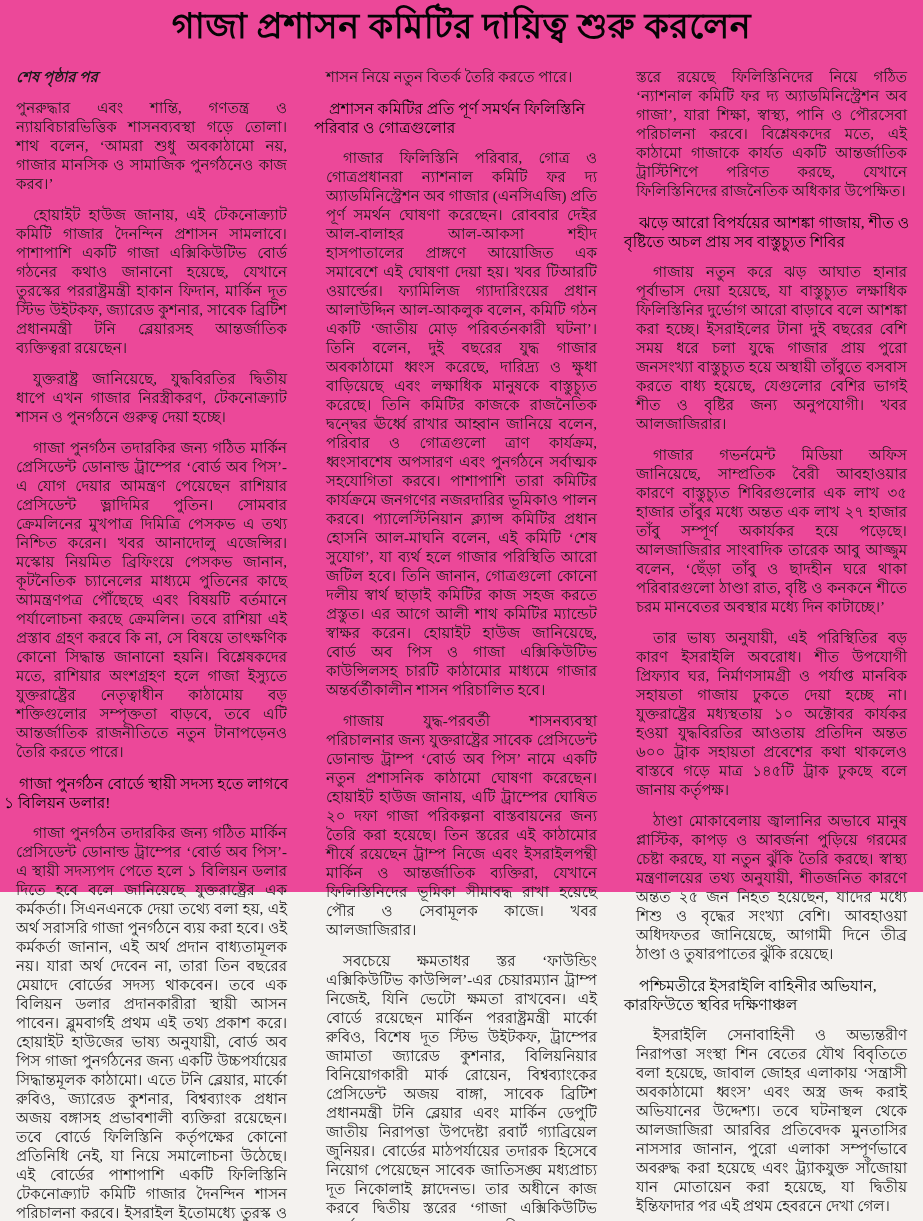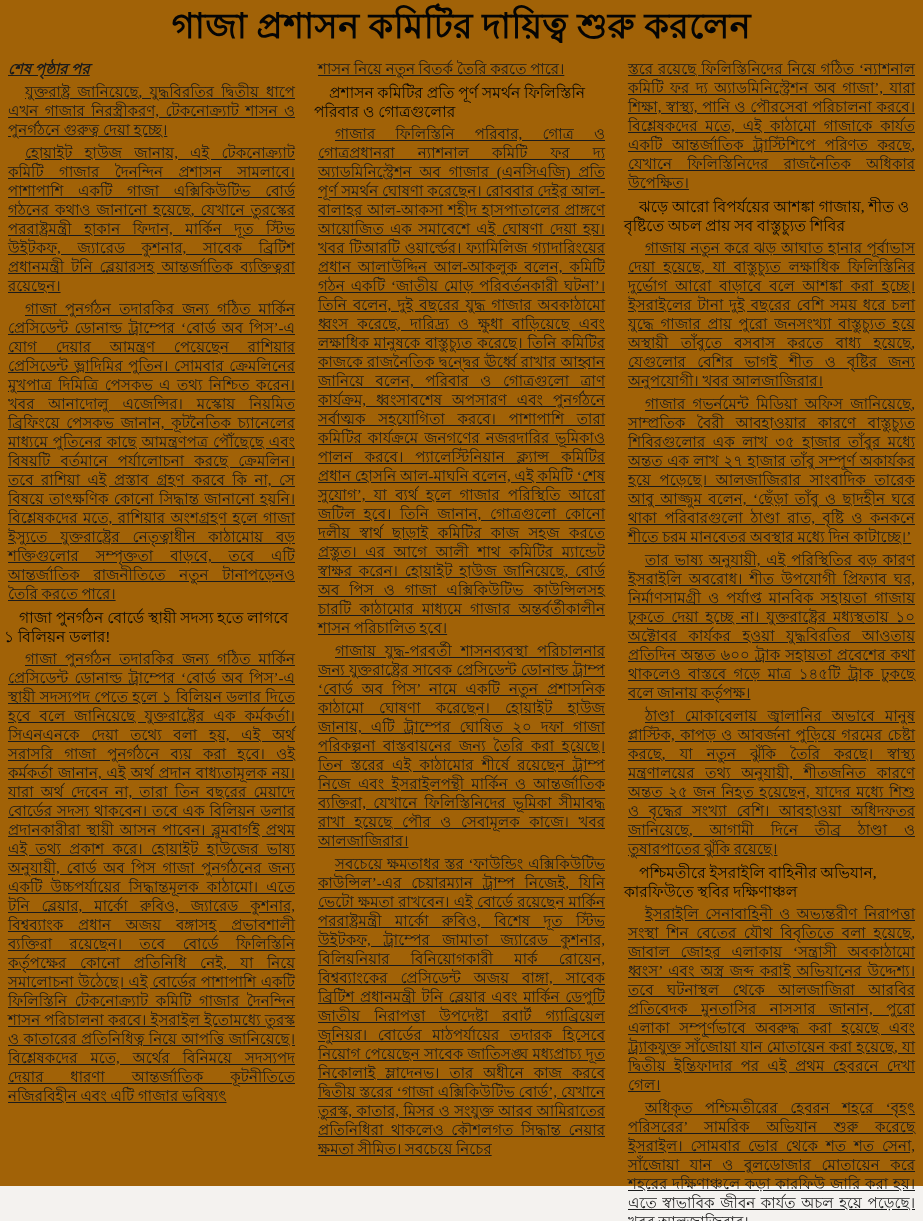--- a/index.html
+++ b/index.html
@@ -11,23 +11,23 @@
     width: 923px;
     height: 1221px;
     overflow: hidden;
     font-family: "Liberation Serif", "DejaVu Serif", serif;
     color: #141414;
     -webkit-font-smoothing: antialiased;
   }
   .page {
     box-sizing: border-box;
     width: 923px;
-    height: 1186px;
+    height: 892px;
     padding: 4px 4px 10px 4px;
-    background: #a16207;
+    background: #ec4899;
   }
   .headline {
     text-align: center;
     font-size: 35px;
     line-height: 1.2;
     font-weight: bold;
     color: #050505;
     margin: 2px 0 8px 0;
     letter-spacing: 0.5px;
   }
@@ -38,23 +38,22 @@
   }
   .col {
     flex: 1 1 0;
     min-width: 0;
     text-align: justify;
     font-size: 15px;
     line-height: 19px;
     color: #1b1b1b;
   }
   .col p {
-    margin: 4px;
+    margin: 12px;
     text-indent: 17px;
-    text-decoration: underline;
   }
   .col p.flow {
     text-indent: 0;
   }
   .col p.lead {
     font-weight: bold;
     font-style: italic;
     text-indent: 0;
     text-align: left;
   }
@@ -70,22 +69,23 @@
 </style>
 </head>
 <body>
 
 <div class="page">
   <h1 class="headline">গাজা প্রশাসন কমিটির দায়িত্ব শুরু করলেন</h1>
 
   <div class="columns">
     <div class="col">
         <p class="lead">শেষ পৃষ্ঠার পর</p>
+        <p class="flow">পুনরুদ্ধার এবং শান্তি, গণতন্ত্র ও ন্যায়বিচারভিত্তিক শাসনব্যবস্থা গড়ে তোলা। শাথ বলেন, ‘আমরা শুধু অবকাঠামো নয়, গাজার মানসিক ও সামাজিক পুনর্গঠনেও কাজ করব।’</p>
+        <p>হোয়াইট হাউজ জানায়, এই টেকনোক্র্যাট কমিটি গাজার দৈনন্দিন প্রশাসন সামলাবে। পাশাপাশি একটি গাজা এক্সিকিউটিভ বোর্ড গঠনের কথাও জানানো হয়েছে, যেখানে তুরস্কের পররাষ্ট্রমন্ত্রী হাকান ফিদান, মার্কিন দূত স্টিভ উইটকফ, জ্যারেড কুশনার, সাবেক ব্রিটিশ প্রধানমন্ত্রী টনি ব্লেয়ারসহ আন্তর্জাতিক ব্যক্তিত্বরা রয়েছেন।</p>
         <p>যুক্তরাষ্ট্র জানিয়েছে, যুদ্ধবিরতির দ্বিতীয় ধাপে এখন গাজার নিরস্ত্রীকরণ, টেকনোক্র্যাট শাসন ও পুনর্গঠনে গুরুত্ব দেয়া হচ্ছে।</p>
-        <p>হোয়াইট হাউজ জানায়, এই টেকনোক্র্যাট কমিটি গাজার দৈনন্দিন প্রশাসন সামলাবে। পাশাপাশি একটি গাজা এক্সিকিউটিভ বোর্ড গঠনের কথাও জানানো হয়েছে, যেখানে তুরস্কের পররাষ্ট্রমন্ত্রী হাকান ফিদান, মার্কিন দূত স্টিভ উইটকফ, জ্যারেড কুশনার, সাবেক ব্রিটিশ প্রধানমন্ত্রী টনি ব্লেয়ারসহ আন্তর্জাতিক ব্যক্তিত্বরা রয়েছেন।</p>
         <p>গাজা পুনর্গঠন তদারকির জন্য গঠিত মার্কিন প্রেসিডেন্ট ডোনাল্ড ট্রাম্পের ‘বোর্ড অব পিস’-এ যোগ দেয়ার আমন্ত্রণ পেয়েছেন রাশিয়ার প্রেসিডেন্ট ভ্লাদিমির পুতিন। সোমবার ক্রেমলিনের মুখপাত্র দিমিত্রি পেসকভ এ তথ্য নিশ্চিত করেন। খবর আনাদোলু এজেন্সির। মস্কোয় নিয়মিত ব্রিফিংয়ে পেসকভ জানান, কূটনৈতিক চ্যানেলের মাধ্যমে পুতিনের কাছে আমন্ত্রণপত্র পৌঁছেছে এবং বিষয়টি বর্তমানে পর্যালোচনা করছে ক্রেমলিন। তবে রাশিয়া এই প্রস্তাব গ্রহণ করবে কি না, সে বিষয়ে তাৎক্ষণিক কোনো সিদ্ধান্ত জানানো হয়নি। বিশ্লেষকদের মতে, রাশিয়ার অংশগ্রহণ হলে গাজা ইস্যুতে যুক্তরাষ্ট্রের নেতৃত্বাধীন কাঠামোয় বড় শক্তিগুলোর সম্পৃক্ততা বাড়বে, তবে এটি আন্তর্জাতিক রাজনীতিতে নতুন টানাপড়েনও তৈরি করতে পারে।</p>
         <h3 class="subhead">গাজা পুনর্গঠন বোর্ডে স্থায়ী সদস্য হতে লাগবে ১ বিলিয়ন ডলার!</h3>
         <p>গাজা পুনর্গঠন তদারকির জন্য গঠিত মার্কিন প্রেসিডেন্ট ডোনাল্ড ট্রাম্পের ‘বোর্ড অব পিস’-এ স্থায়ী সদস্যপদ পেতে হলে ১ বিলিয়ন ডলার দিতে হবে বলে জানিয়েছে যুক্তরাষ্ট্রের এক কর্মকর্তা। সিএনএনকে দেয়া তথ্যে বলা হয়, এই অর্থ সরাসরি গাজা পুনর্গঠনে ব্যয় করা হবে। ওই কর্মকর্তা জানান, এই অর্থ প্রদান বাধ্যতামূলক নয়। যারা অর্থ দেবেন না, তারা তিন বছরের মেয়াদে বোর্ডের সদস্য থাকবেন। তবে এক বিলিয়ন ডলার প্রদানকারীরা স্থায়ী আসন পাবেন। ব্লুমবার্গই প্রথম এই তথ্য প্রকাশ করে। হোয়াইট হাউজের ভাষ্য অনুযায়ী, বোর্ড অব পিস গাজা পুনর্গঠনের জন্য একটি উচ্চপর্যায়ের সিদ্ধান্তমূলক কাঠামো। এতে টনি ব্লেয়ার, মার্কো রুবিও, জ্যারেড কুশনার, বিশ্বব্যাংক প্রধান অজয় বঙ্গাসহ প্রভাবশালী ব্যক্তিরা রয়েছেন। তবে বোর্ডে ফিলিস্তিনি কর্তৃপক্ষের কোনো প্রতিনিধি নেই, যা নিয়ে সমালোচনা উঠেছে। এই বোর্ডের পাশাপাশি একটি ফিলিস্তিনি টেকনোক্র্যাট কমিটি গাজার দৈনন্দিন শাসন পরিচালনা করবে। ইসরাইল ইতোমধ্যে তুরস্ক ও কাতারের প্রতিনিধিত্ব নিয়ে আপত্তি জানিয়েছে। বিশ্লেষকদের মতে, অর্থের বিনিময়ে সদস্যপদ দেয়ার ধারণা আন্তর্জাতিক কূটনীতিতে নজিরবিহীন এবং এটি গাজার ভবিষ্যৎ</p>
       </div>
     <div class="col">
         <p class="flow">শাসন নিয়ে নতুন বিতর্ক তৈরি করতে পারে।</p>
         <h3 class="subhead">প্রশাসন কমিটির প্রতি পূর্ণ সমর্থন ফিলিস্তিনি পরিবার ও গোত্রগুলোর</h3>
         <p>গাজার ফিলিস্তিনি পরিবার, গোত্র ও গোত্রপ্রধানরা ন্যাশনাল কমিটি ফর দ্য অ্যাডমিনিস্ট্রেশন অব গাজার (এনসিএজি) প্রতি পূর্ণ সমর্থন ঘোষণা করেছেন। রোববার দেইর আল-বালাহর আল-আকসা শহীদ হাসপাতালের প্রাঙ্গণে আয়োজিত এক সমাবেশে এই ঘোষণা দেয়া হয়। খবর টিআরটি ওয়ার্ল্ডের। ফ্যামিলিজ গ্যাদারিংয়ের প্রধান আলাউদ্দিন আল-আকলুক বলেন, কমিটি গঠন একটি ‘জাতীয় মোড় পরিবর্তনকারী ঘটনা’। তিনি বলেন, দুই বছরের যুদ্ধ গাজার অবকাঠামো ধ্বংস করেছে, দারিদ্র্য ও ক্ষুধা বাড়িয়েছে এবং লক্ষাধিক মানুষকে বাস্তুচ্যুত করেছে। তিনি কমিটির কাজকে রাজনৈতিক দ্বন্দ্বের ঊর্ধ্বে রাখার আহ্বান জানিয়ে বলেন, পরিবার ও গোত্রগুলো ত্রাণ কার্যক্রম, ধ্বংসাবশেষ অপসারণ এবং পুনর্গঠনে সর্বাত্মক সহযোগিতা করবে। পাশাপাশি তারা কমিটির কার্যক্রমে জনগণের নজরদারির ভূমিকাও পালন করবে। প্যালেস্টিনিয়ান ক্ল্যান্স কমিটির প্রধান হোসনি আল-মাঘনি বলেন, এই কমিটি ‘শেষ সুযোগ’, যা ব্যর্থ হলে গাজার পরিস্থিতি আরো জটিল হবে। তিনি জানান, গোত্রগুলো কোনো দলীয় স্বার্থ ছাড়াই কমিটির কাজ সহজ করতে প্রস্তুত। এর আগে আলী শাথ কমিটির ম্যান্ডেট স্বাক্ষর করেন। হোয়াইট হাউজ জানিয়েছে, বোর্ড অব পিস ও গাজা এক্সিকিউটিভ কাউন্সিলসহ চারটি কাঠামোর মাধ্যমে গাজার অন্তর্বর্তীকালীন শাসন পরিচালিত হবে।</p>
         <p>গাজায় যুদ্ধ-পরবর্তী শাসনব্যবস্থা পরিচালনার জন্য যুক্তরাষ্ট্রের সাবেক প্রেসিডেন্ট ডোনাল্ড ট্রাম্প ‘বোর্ড অব পিস’ নামে একটি নতুন প্রশাসনিক কাঠামো ঘোষণা করেছেন। হোয়াইট হাউজ জানায়, এটি ট্রাম্পের ঘোষিত ২০ দফা গাজা পরিকল্পনা বাস্তবায়নের জন্য তৈরি করা হয়েছে। তিন স্তরের এই কাঠামোর শীর্ষে রয়েছেন ট্রাম্প নিজে এবং ইসরাইলপন্থী মার্কিন ও আন্তর্জাতিক ব্যক্তিরা, যেখানে ফিলিস্তিনিদের ভূমিকা সীমাবদ্ধ রাখা হয়েছে পৌর ও সেবামূলক কাজে। খবর আলজাজিরার।</p>
         <p>সবচেয়ে ক্ষমতাধর স্তর ‘ফাউন্ডিং এক্সিকিউটিভ কাউন্সিল’-এর চেয়ারম্যান ট্রাম্প নিজেই, যিনি ভেটো ক্ষমতা রাখবেন। এই বোর্ডে রয়েছেন মার্কিন পররাষ্ট্রমন্ত্রী মার্কো রুবিও, বিশেষ দূত স্টিভ উইটকফ, ট্রাম্পের জামাতা জ্যারেড কুশনার, বিলিয়নিয়ার বিনিয়োগকারী মার্ক রোয়েন, বিশ্বব্যাংকের প্রেসিডেন্ট অজয় বাঙ্গা, সাবেক ব্রিটিশ প্রধানমন্ত্রী টনি ব্লেয়ার এবং মার্কিন ডেপুটি জাতীয় নিরাপত্তা উপদেষ্টা রবার্ট গ্যাব্রিয়েল জুনিয়র। বোর্ডের মাঠপর্যায়ের তদারক হিসেবে নিয়োগ পেয়েছেন সাবেক জাতিসঙ্ঘ মধ্যপ্রাচ্য দূত নিকোলাই ম্লাদেনভ। তার অধীনে কাজ করবে দ্বিতীয় স্তরের ‘গাজা এক্সিকিউটিভ বোর্ড’, যেখানে তুরস্ক, কাতার, মিসর ও সংযুক্ত আরব আমিরাতের প্রতিনিধিরা থাকলেও কৌশলগত সিদ্ধান্ত নেয়ার ক্ষমতা সীমিত। সবচেয়ে নিচের</p>

